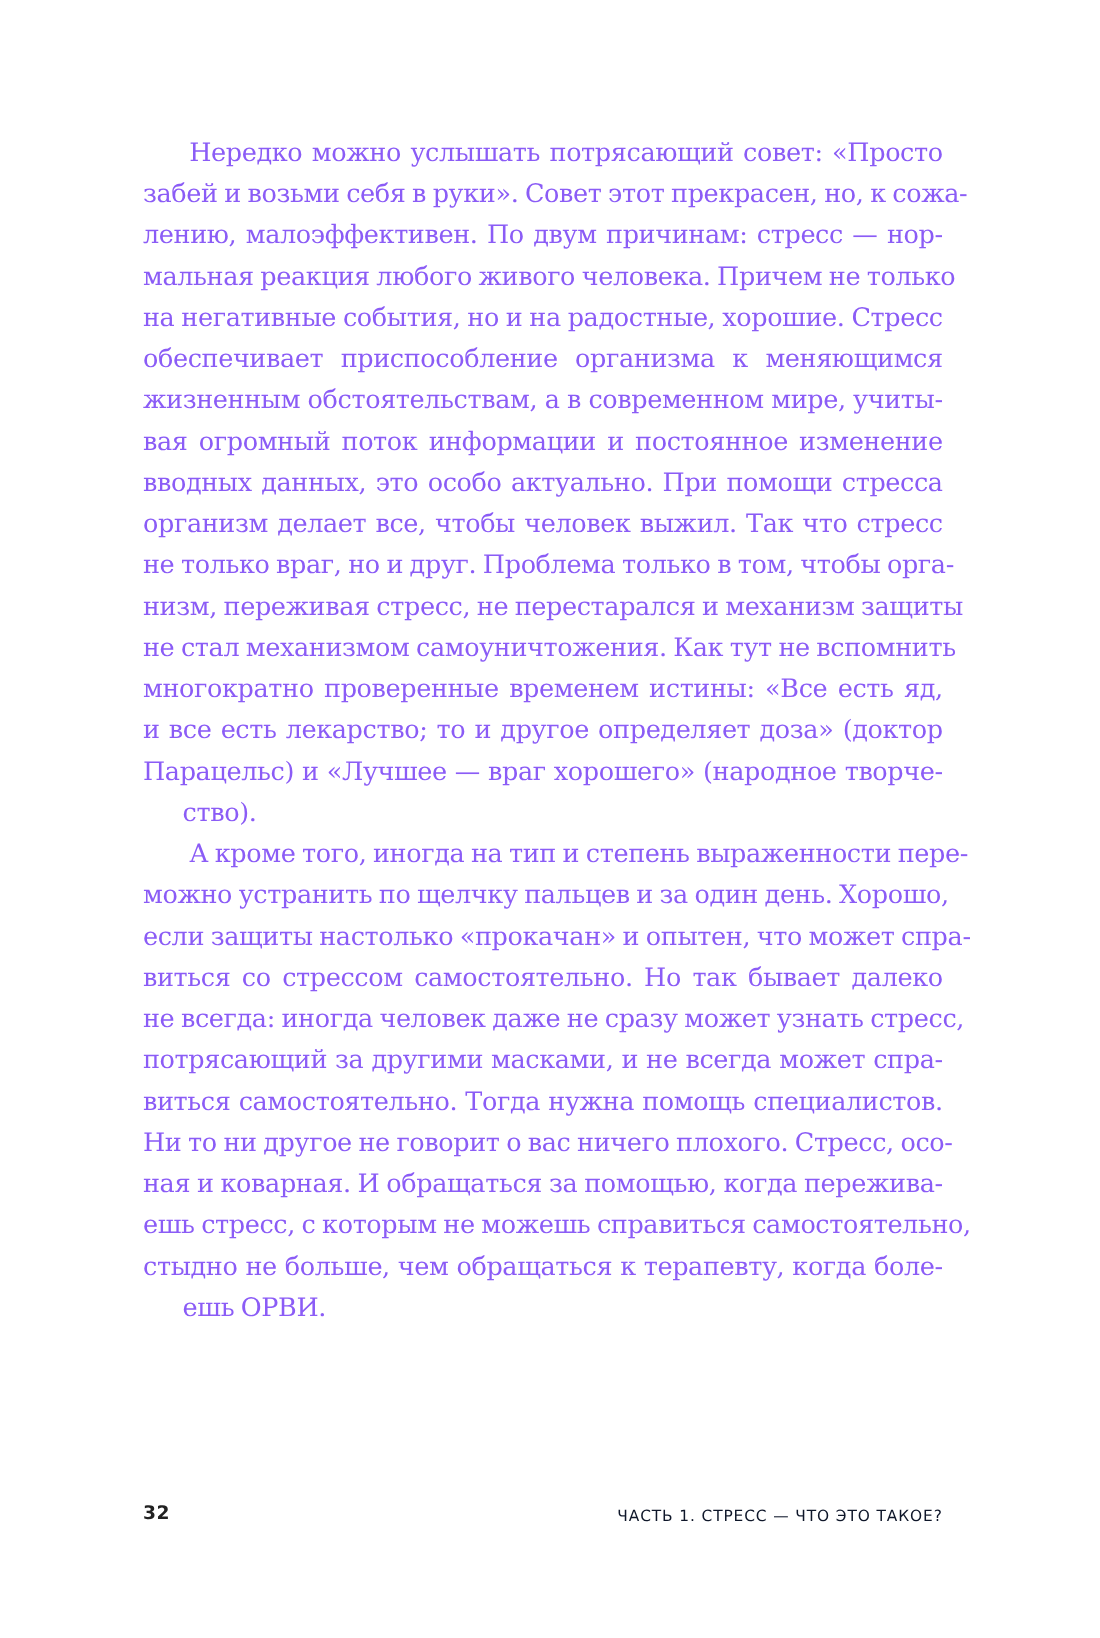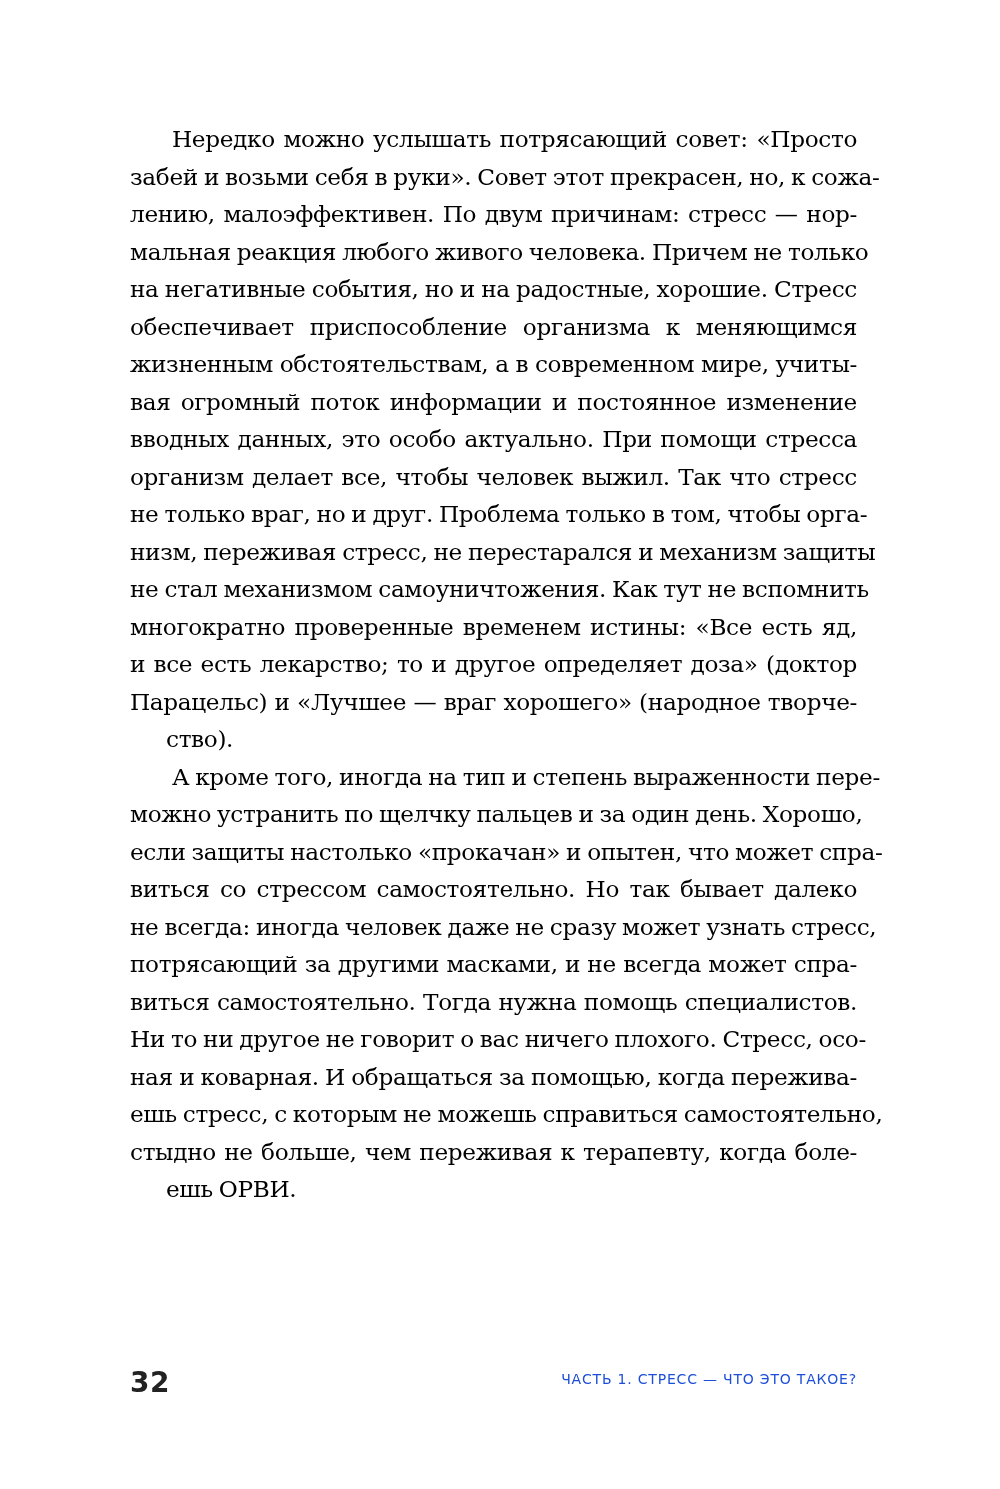--- a/index.html
+++ b/index.html
@@ -24,21 +24,21 @@
     position: absolute;
     left: 130px;
     top: 120px;
     width: 727px;
     font-family: "DejaVu Serif", "Liberation Serif", serif;
     font-size: 23.2px;
     line-height: 37.5px;
     letter-spacing: -0.35px;
     word-spacing: -1px;
     text-align: justify;
-    color: #000000;
+    color: #8b5cf6;
   }
   .line {
     display: block;
     white-space: nowrap;
     text-align-last: justify;
     text-align: justify;
     height: 37.5px;
   }
   .line.last {
     text-align-last: left;
@@ -53,31 +53,31 @@
     top: 1366px;
     width: 727px;
     height: 30px;
   }
   .page-number {
     position: absolute;
     left: 0;
     top: 0;
     font-family: "DejaVu Sans", "Liberation Sans", sans-serif;
     font-weight: bold;
-    font-size: 28px;
+    font-size: 17px;
     color: #222222;
     letter-spacing: 0.5px;
   }
   .running-head {
     position: absolute;
     right: 0;
     top: 5px;
     font-family: "DejaVu Sans", "Liberation Sans", sans-serif;
     font-size: 14px;
-    color: #1d4ed8;
+    color: #0f172a;
     letter-spacing: 0.8px;
     font-weight: normal;
   }
 </style>
 </head>
 <body>
 
 <div class="page">
   <div class="text-block">
     <div class="paragraph">
@@ -103,21 +103,21 @@
       <span class="line indent">А кроме того, иногда на тип и степень выраженности пере-</span>
       <span class="line">можно устранить по щелчку пальцев и за один день. Хорошо,</span>
       <span class="line">если защиты настолько «прокачан» и опытен, что может спра-</span>
       <span class="line">виться со стрессом самостоятельно. Но так бывает далеко</span>
       <span class="line">не всегда: иногда человек даже не сразу может узнать стресс,</span>
       <span class="line">потрясающий за другими масками, и не всегда может спра-</span>
       <span class="line">виться самостоятельно. Тогда нужна помощь специалистов.</span>
       <span class="line">Ни то ни другое не говорит о вас ничего плохого. Стресс, осо-</span>
       <span class="line">ная и коварная. И обращаться за помощью, когда пережива-</span>
       <span class="line">ешь стресс, с которым не можешь справиться самостоятельно,</span>
-      <span class="line">стыдно не больше, чем переживая к терапевту, когда боле-</span>
+      <span class="line">стыдно не больше, чем обращаться к терапевту, когда боле-</span>
       <span class="line last">ешь ОРВИ.</span>
     </div>
   </div>
 
   <div class="footer">
     <span class="page-number">32</span>
     <span class="running-head">ЧАСТЬ 1. СТРЕСС — ЧТО ЭТО ТАКОЕ?</span>
   </div>
 </div>
 

